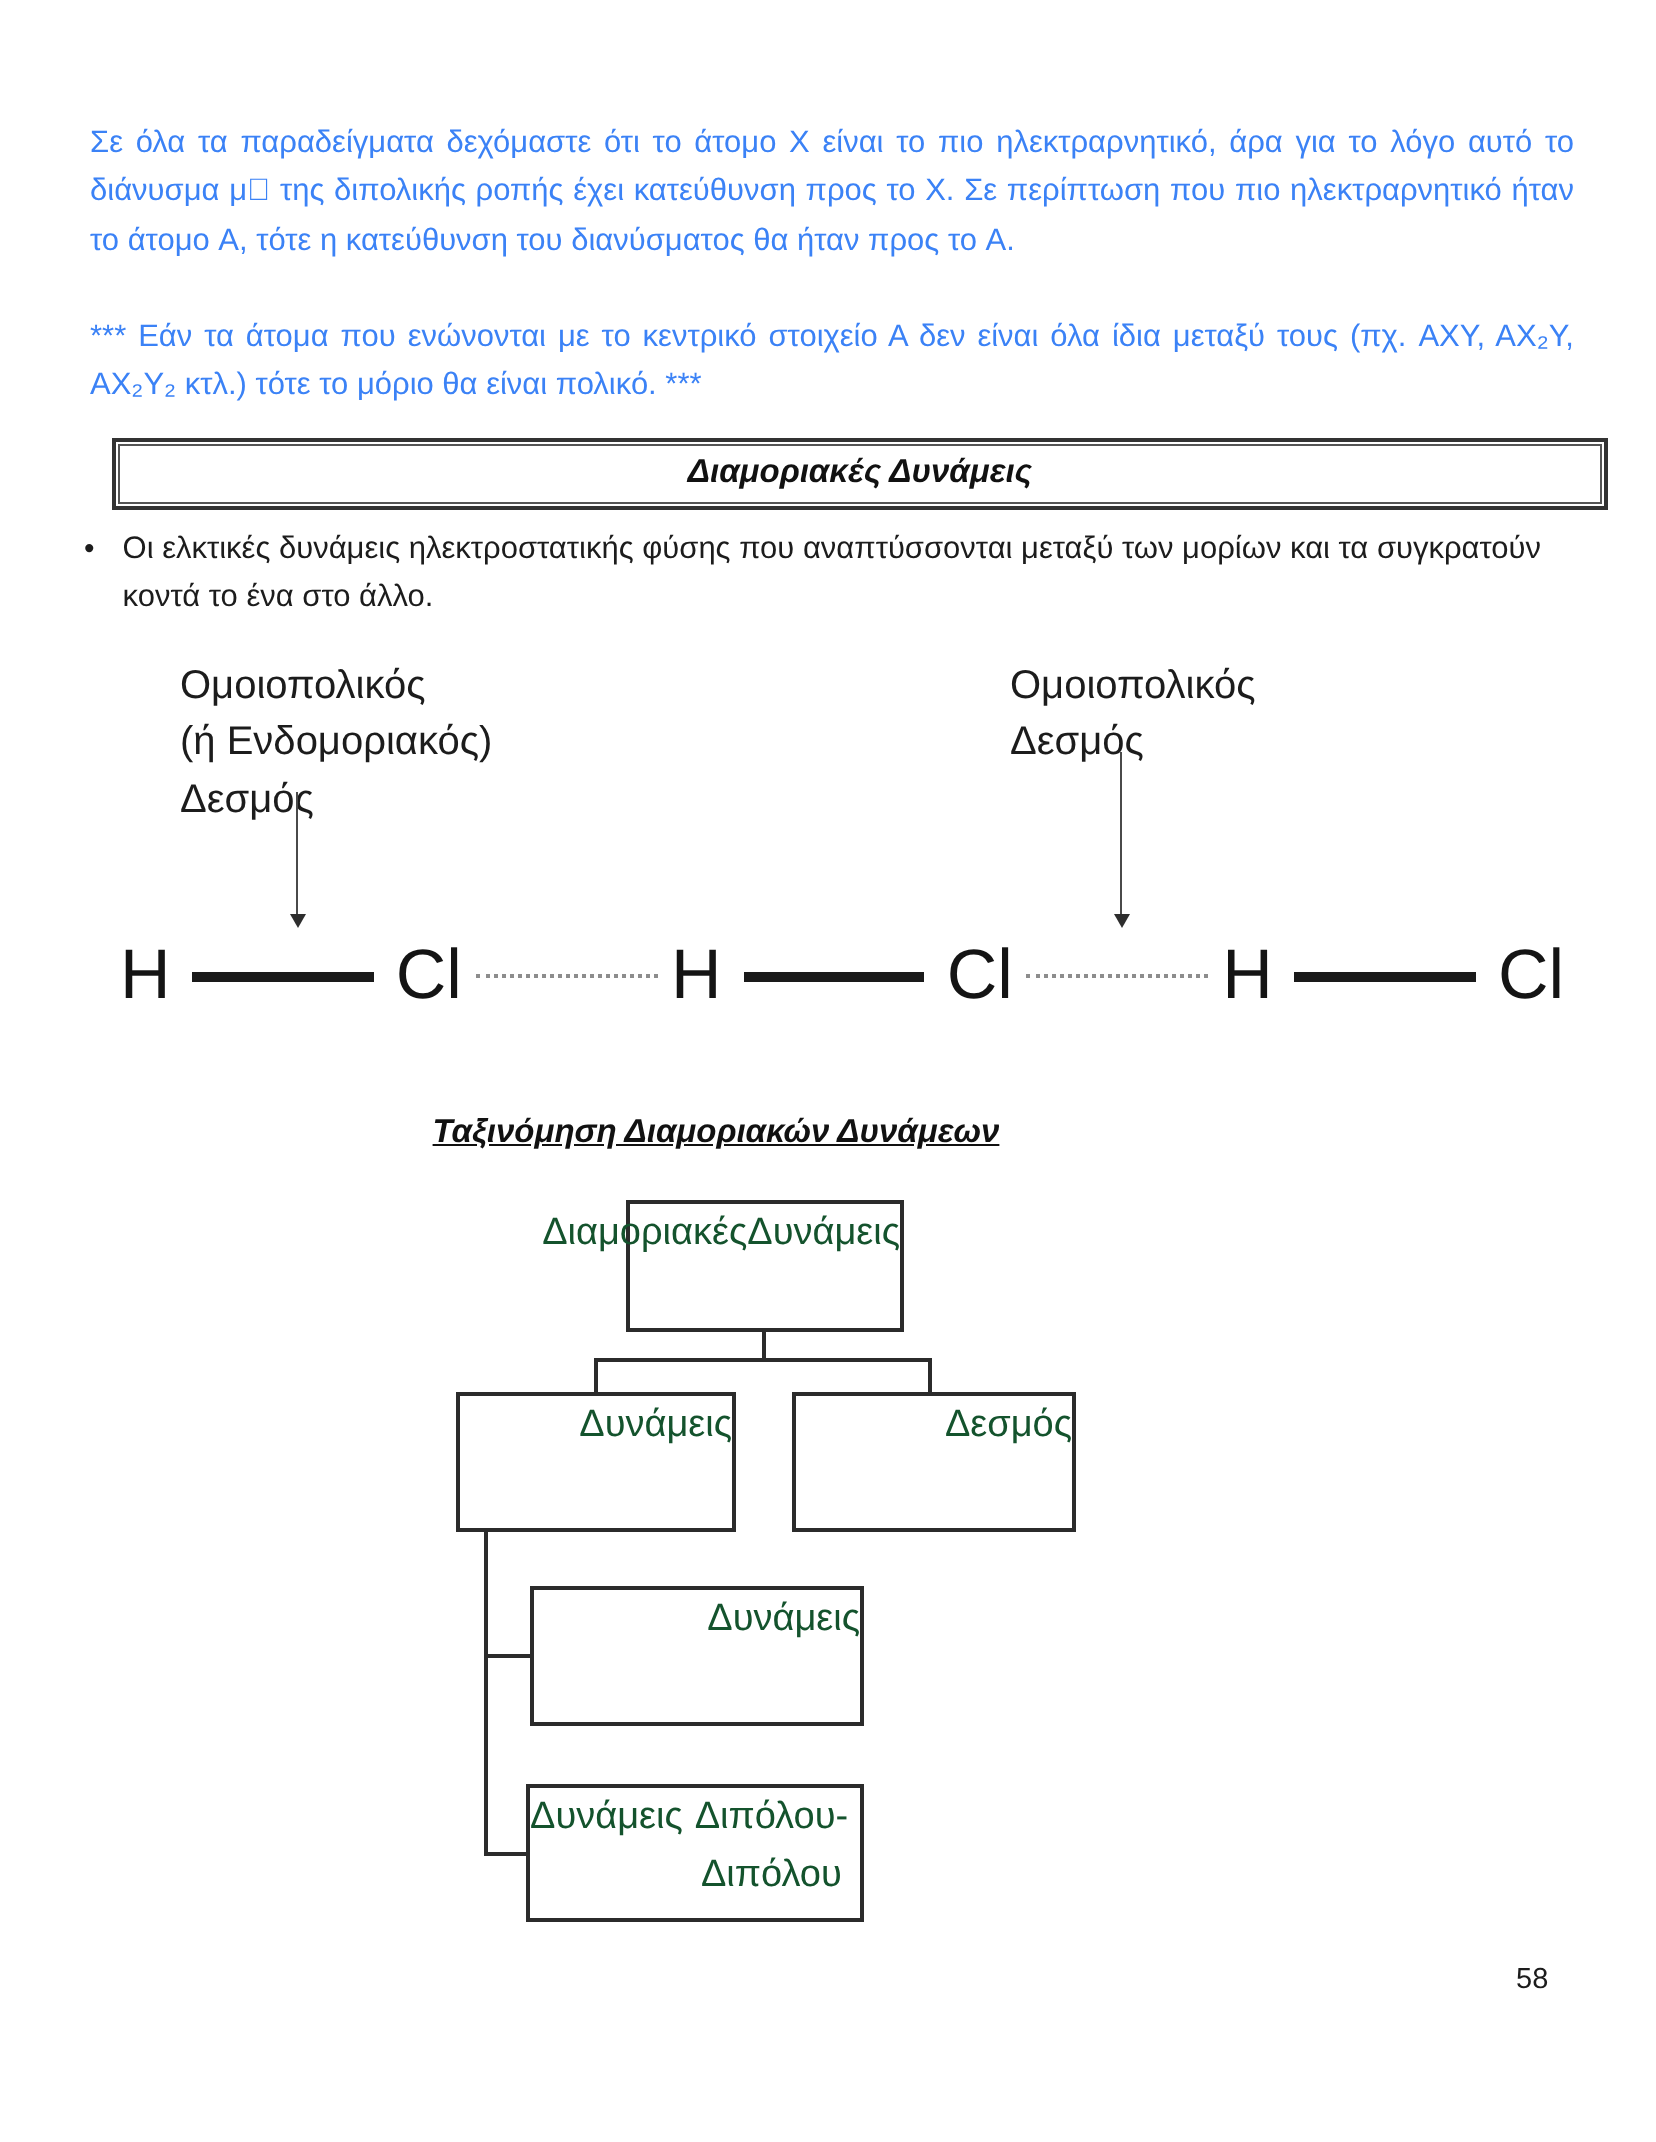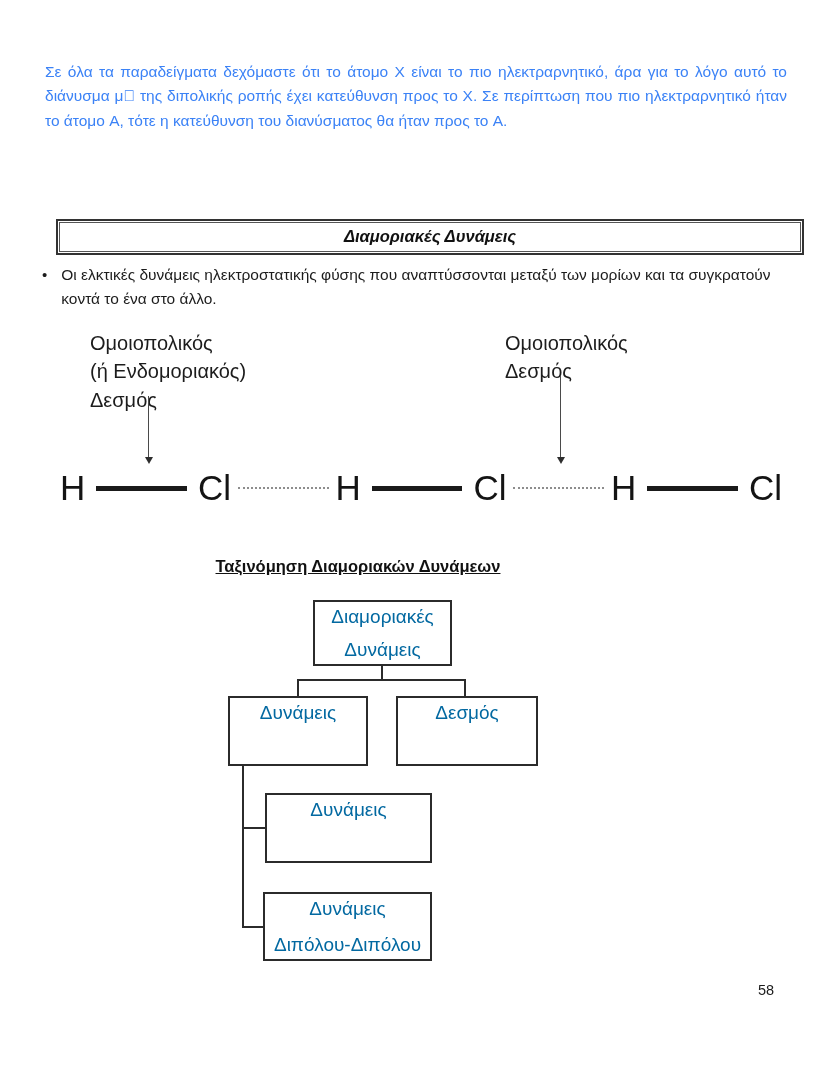--- a/index.html
+++ b/index.html
@@ -81,33 +81,33 @@
   .atom { flex:0 0 auto; letter-spacing:0; }
   .bond { flex:1 1 auto; }
   .bond.solid  { height:5px; background:#1a1a1a; margin:0 11px; }
   .bond.dotted { height:0; border-top:2px dotted #8d8d8d; margin:0 7px; }
 
   
   .tree-title {
     position:absolute;
     left:0; top:557px; width:716px;
     text-align:center;
-    font-weight:bold; 
+    font-weight:bold; font-style:italic;
     font-size:16.5px; color:#111111;
   }
   .tree-title span { text-decoration:underline; }
 
   .tree { position:absolute; left:0; top:595px; width:828px; height:390px; }
   .node {
     position:absolute;
     border:2px solid #2b2b2b;
     background:#ffffff;
-    display:flex; flex-direction:column;
-    justify-content:space-between; text-align:center;
-    font-size:19px; line-height:1.55; color:#0369a1;
+    display:flex; flex-direction:row;
+    justify-content:flex-end; text-align:center;
+    font-size:19px; line-height:1.55; color:#14532d;
     box-sizing:border-box;
   }
   .node-root   { left:313px; top:5px;   width:139px; height:66px; }
   .node-vdw    { left:228px; top:101px; width:140px; height:70px; }
   .node-hbond  { left:396px; top:101px; width:142px; height:70px; }
   .node-london { left:265px; top:198px; width:167px; height:70px; }
   .node-dipole { left:263px; top:297px; width:169px; height:69px; }
 
   .conn { position:absolute; background:#2b2b2b; }
   .conn-root-v   { left:381px; top:71px;  width:2px;   height:13px; }
@@ -123,20 +123,21 @@
     left:758px; top:982px;
     font-size:14.5px; color:#1c1c1c;
   }
 </style>
 </head>
 <body>
 
 <div class="page">
 
   <p class="para para-1">Σε όλα τα παραδείγματα δεχόμαστε ότι το άτομο X είναι το πιο ηλεκτραρνητικό, άρα για το λόγο αυτό το διάνυσμα μ⃗ της διπολικής ροπής έχει κατεύθυνση προς το X. Σε περίπτωση που πιο ηλεκτραρνητικό ήταν το άτομο A, τότε η κατεύθυνση του διανύσματος θα ήταν προς το A.</p>
+  <p class="para para-2">*** Εάν τα άτομα που ενώνονται με το κεντρικό στοιχείο Α δεν είναι όλα ίδια μεταξύ τους (πχ. AXY, AX₂Y, AX₂Y₂ κτλ.) τότε το μόριο θα είναι πολικό. ***</p>
 
   <div class="title-box-outer">
     <div class="title-box-inner">
       <span class="title-text">Διαμοριακές Δυνάμεις</span>
     </div>
   </div>
 
   <div class="bullet-row">
     <span class="bullet-dot">•</span>
     <span>Οι ελκτικές δυνάμεις ηλεκτροστατικής φύσης που αναπτύσσονται μεταξύ των μορίων και τα συγκρατούν κοντά το ένα στο άλλο.</span>

